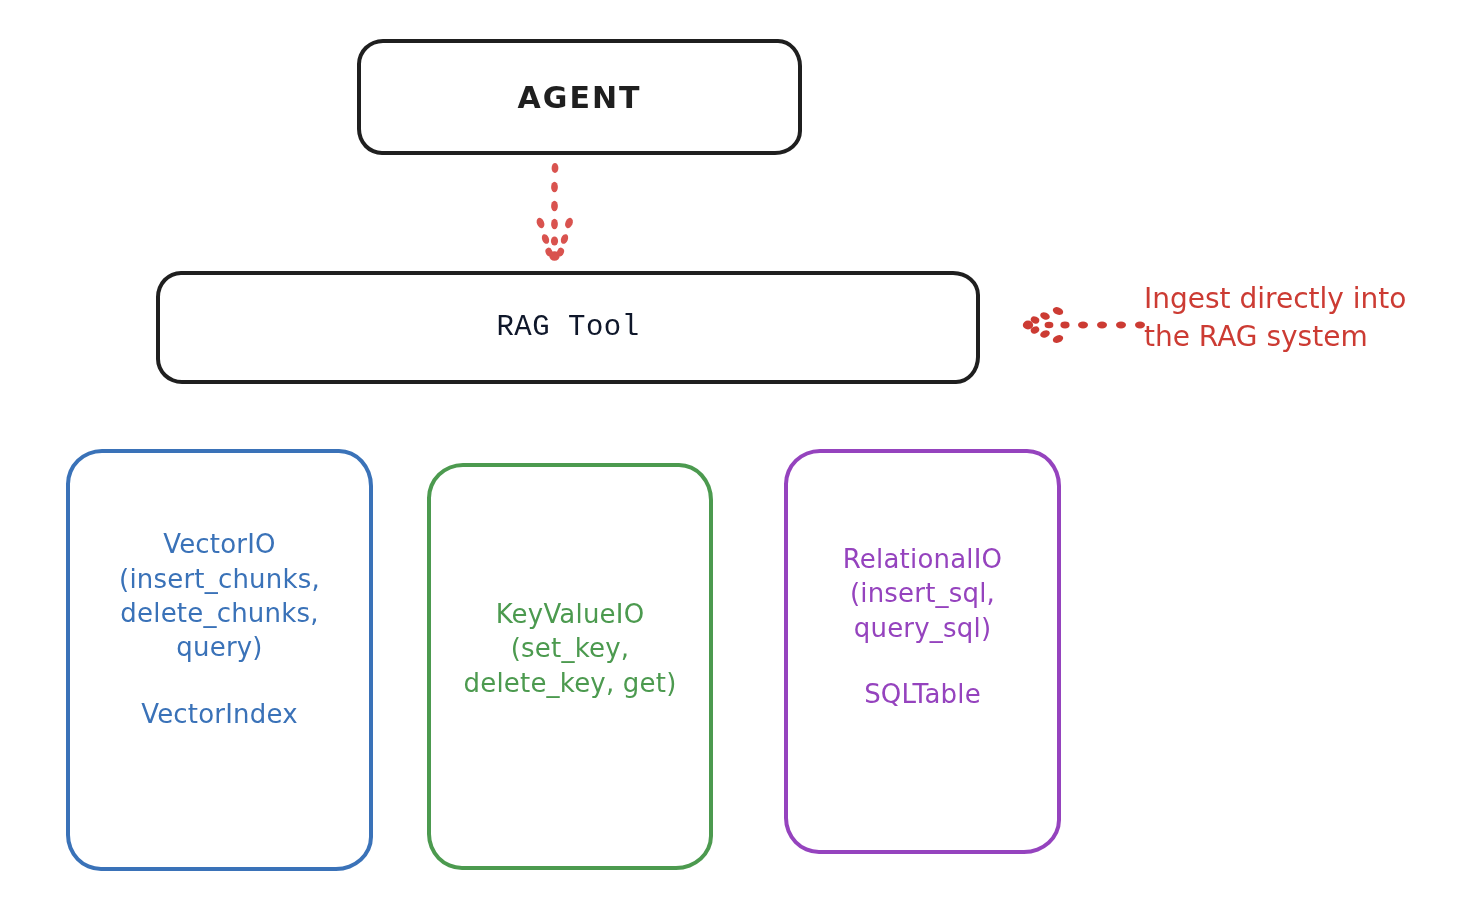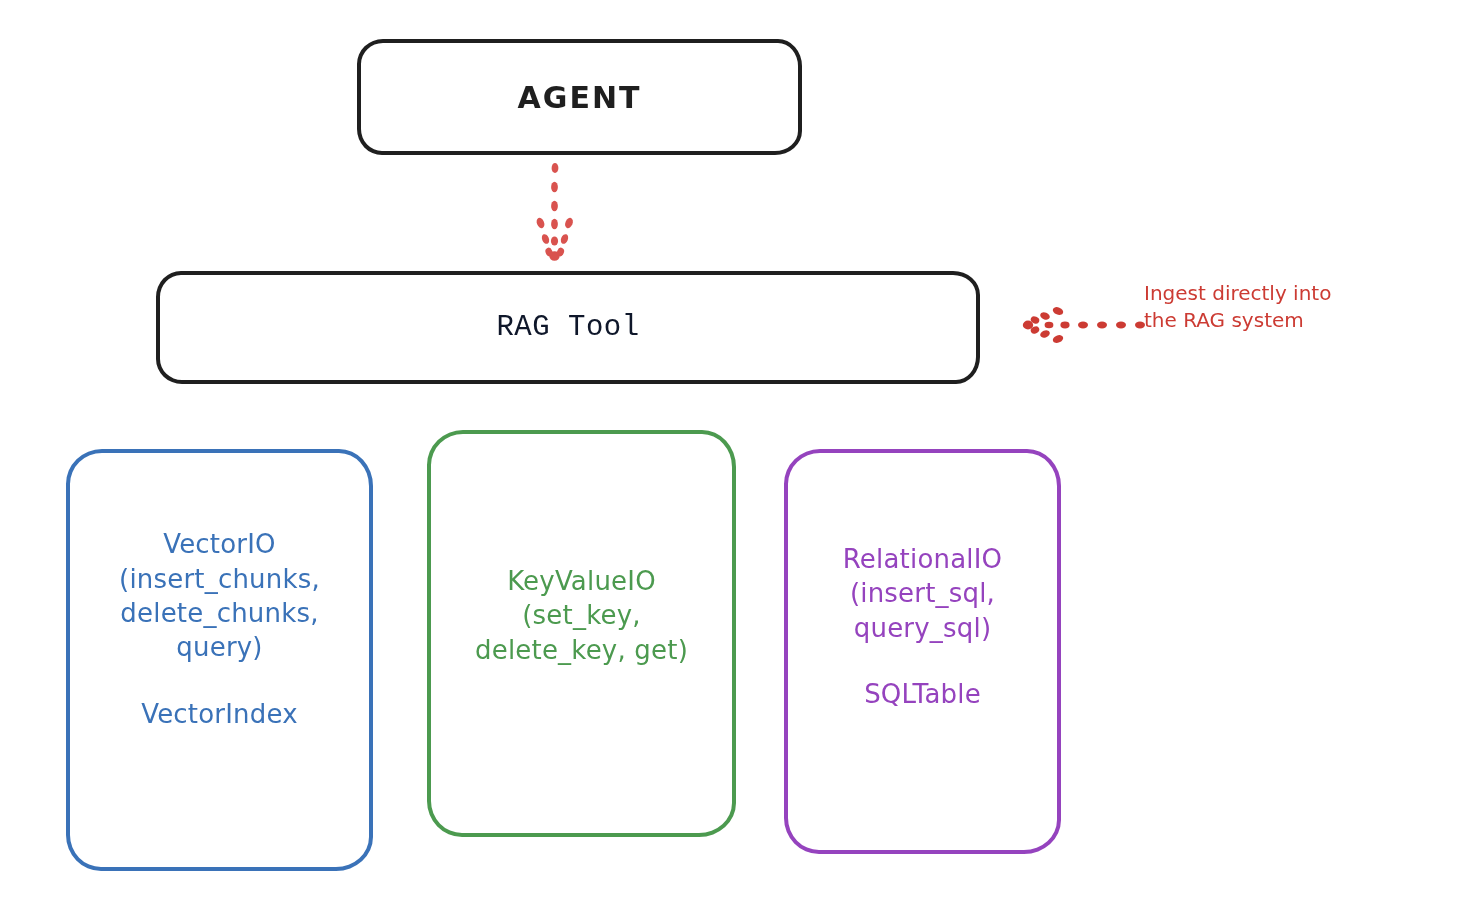--- a/index.html
+++ b/index.html
@@ -95,22 +95,22 @@
     top: 449px;
     width: 307px;
     height: 422px;
     border-color: #3a72b8;
   }
   #vector-box .provider-title,
   #vector-box .provider-index { color: #3a72b8; }
 
   #keyvalue-box {
     left: 427px;
-    top: 430px;
-    width: 309px;
+    top: 463px;
+    width: 286px;
     height: 407px;
     border-color: #4c9a4f;
   }
   #keyvalue-box .provider-title,
   #keyvalue-box .provider-index { color: #4c9a4f; }
 
   #relational-box {
     left: 784px;
     top: 449px;
     width: 277px;
@@ -135,21 +135,21 @@
   #ingest-arrow           { left: 1018px; top: 295px; width: 130px; height: 60px; }
 
   
   #ingest-note {
     position: absolute;
     left: 1144px;
     top: 280px;
     width: 340px;
     color: #cc3b33;
     font-family: "DejaVu Sans", sans-serif;
-    font-size: 20px;
+    font-size: 28px;
     line-height: 1.35;
     white-space: pre-line;
     text-align: left;
   }
 </style>
 </head>
 <body>
 
 <div id="canvas">
 

